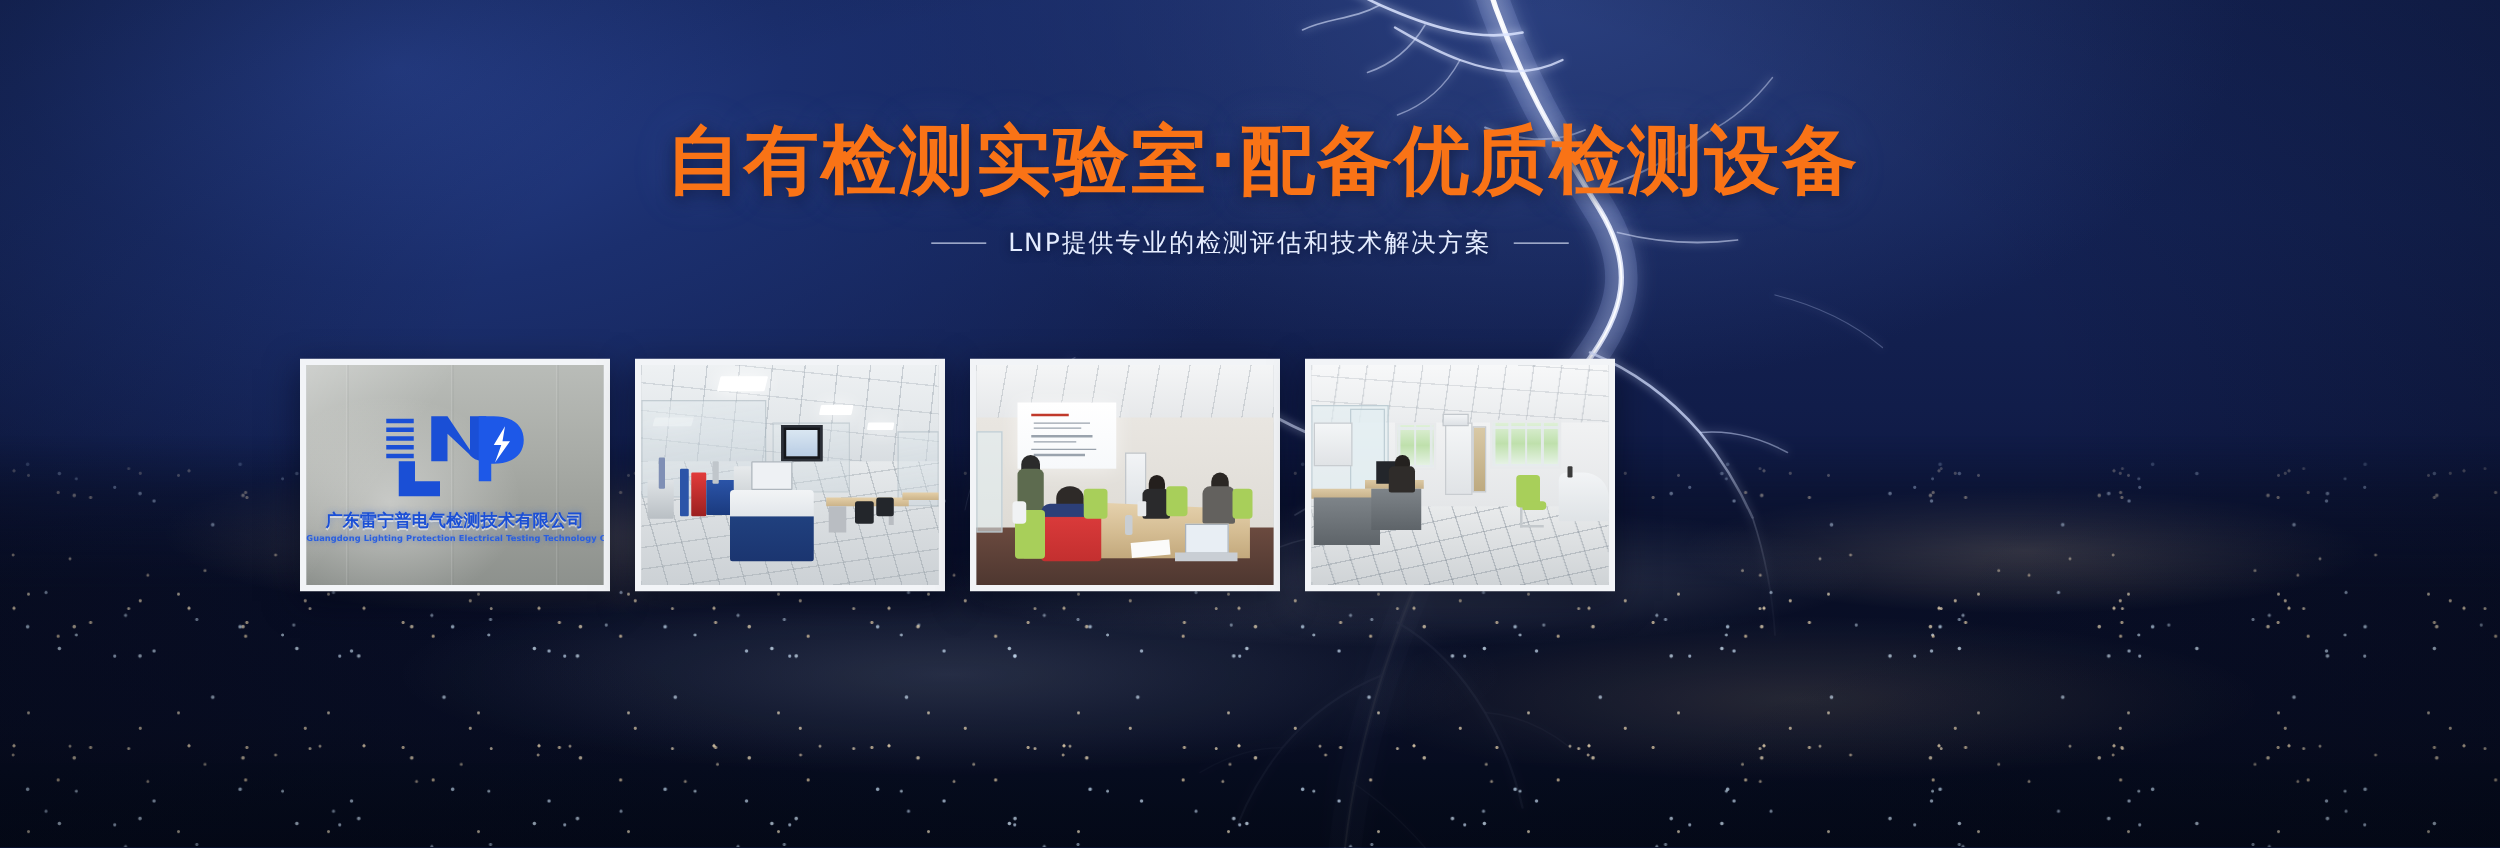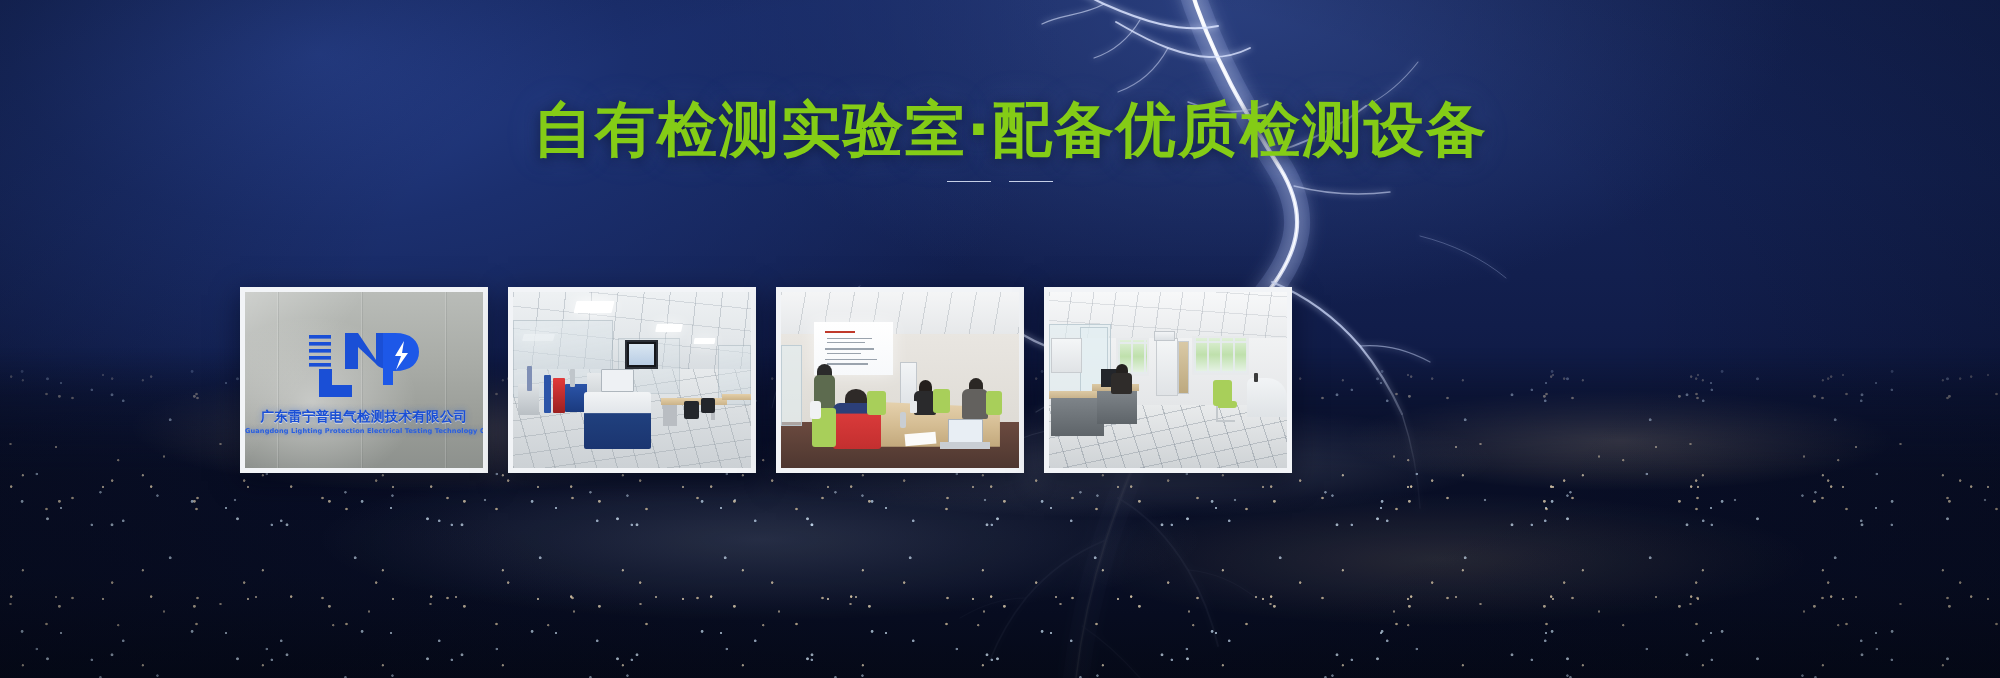--- a/index.html
+++ b/index.html
@@ -78,21 +78,21 @@
 
   .lightning-layer { position:absolute; inset:0; pointer-events:none; }
   .lightning-layer svg { position:absolute; inset:0; width:2000px; height:678px; }
 
   
   .headline-block {
     position:absolute; left:0; right:0; top:96px;
     text-align:center; z-index:6;
   }
   .headline {
-    color:#84cc16;
+    color:#f97316;
     font-size:60px;
     font-weight:bold;
     letter-spacing:2px;
     line-height:1.12;
     text-shadow:0 2px 14px rgba(6,14,44,.75), 0 0 34px rgba(120,160,255,.24);
     padding-left:21px;
   }
   .subline {
     margin-top:18px;
     display:flex; align-items:center; justify-content:center; gap:18px;
@@ -357,20 +357,21 @@
     </svg>
   </div>
 
   <div class="bg-city"></div>
   <div class="bg-vignette"></div>
 
   <div class="headline-block">
     <div class="headline">自有检测实验室·配备优质检测设备</div>
     <div class="subline">
       <span class="rule"></span>
+      <span>LNP提供专业的检测评估和技术解决方案</span>
       <span class="rule"></span>
     </div>
   </div>
 
   <div class="gallery">
 
     <div class="card">
       <div class="frame">
         <div class="sign-wall"></div>
         <svg class="lnp-mark" viewBox="0 0 118 74">

